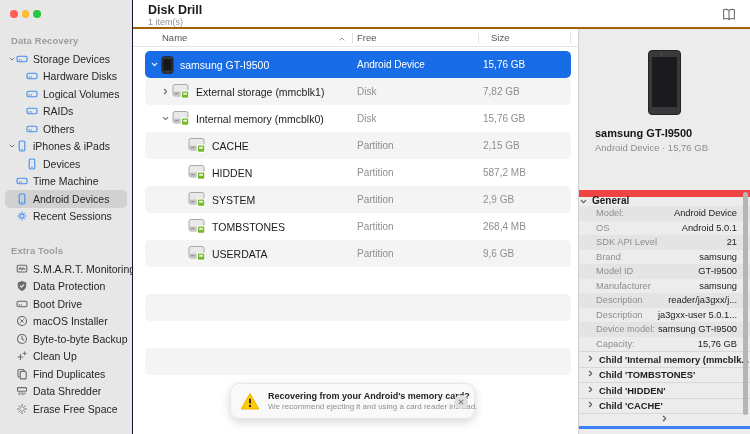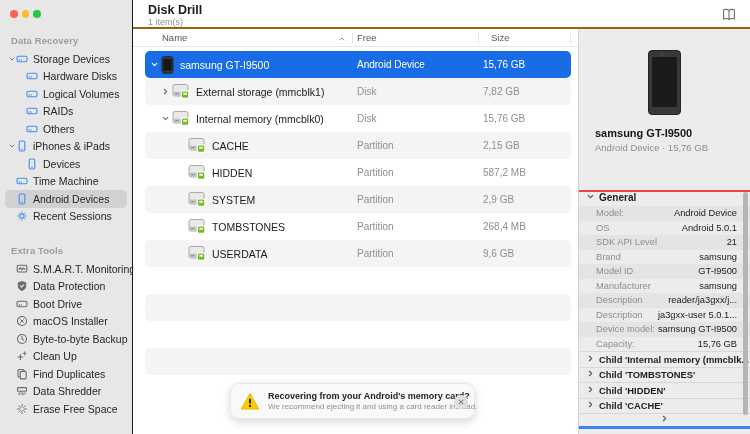--- a/index.html
+++ b/index.html
@@ -82,22 +82,22 @@
   .phone-hero {
     width:33px; height:65px; margin:21px auto 0 auto; background:#39393b;
     border:1px solid #232325; border-radius:4px; position:relative;
   }
   .phone-hero .screen { position:absolute; left:3px; right:3px; top:6px; bottom:7px; background:#1b1b1e; }
   .phone-hero .cam { position:absolute; left:50%; top:2px; width:3px; height:2px; margin-left:-5px; background:#4a4a4c; border-radius:1px; }
   .dev-name { font-size:11px; font-weight:bold; color:#161616; margin:12px 0 0 16px; }
   .dev-meta { font-size:9.5px; color:#8c8c8c; margin:3px 0 0 16px; }
   .details { position:absolute; left:0; right:0; top:161px; }
   .detail-header {
-    height:16px; display:flex; align-items:flex-start; gap:4px; padding-left:7px;
-    font-weight:bold; font-size:10px; color:#1d1d1d; border-top:2px solid #ef4444;
+    height:16px; display:flex; align-items:flex-end; gap:4px; padding-left:0;
+    font-weight:bold; font-size:10px; color:#1d1d1d; border-top:7px solid #ef4444;
   }
   .drow { height:14.5px; display:flex; align-items:center; padding:0 13px 0 17px; }
   .drow.alt { background:rgba(0,0,0,0.032); }
   .drow .dl { color:#8d8d8d; flex:0 0 auto; }
   .drow .dv { flex:1; text-align:right; color:#1a1a1a; white-space:nowrap; overflow:hidden; }
   .crow {
     height:15.5px; display:flex; align-items:center; gap:4px; padding:0 8px 0 7px;
     border-top:1px solid #d8d8d8; font-weight:bold; font-size:9.4px; color:#1d1d1d;
     white-space:nowrap; overflow:hidden;
   }

